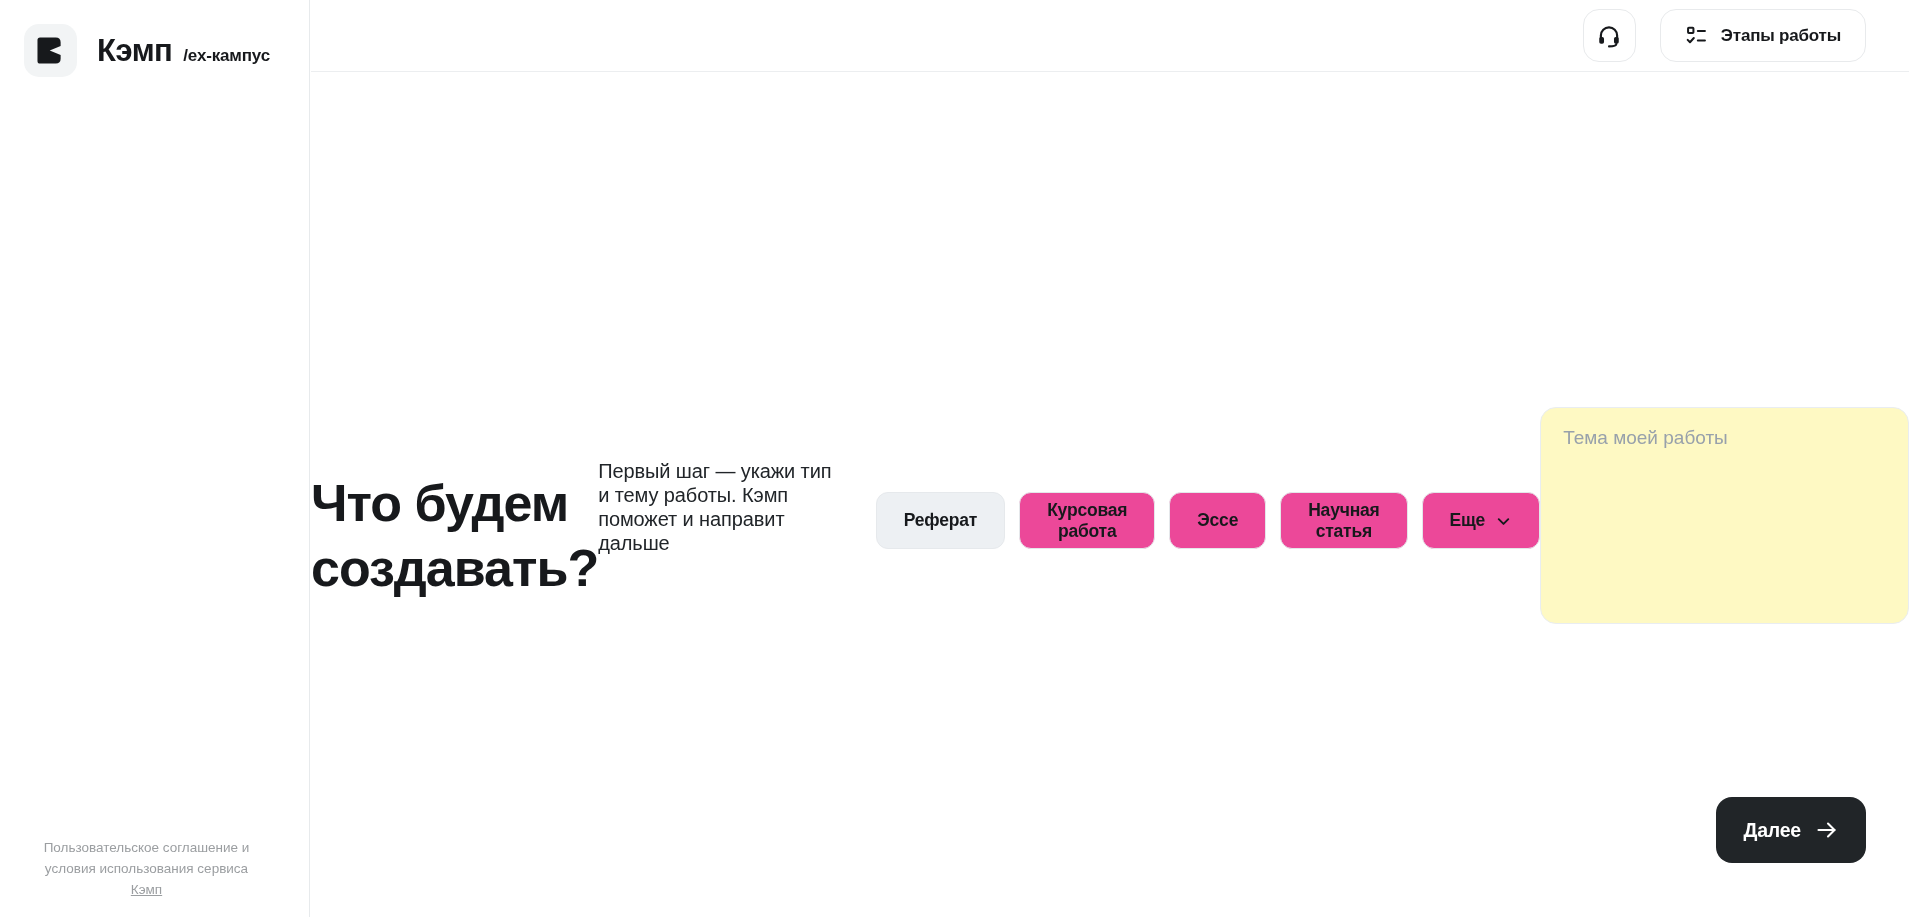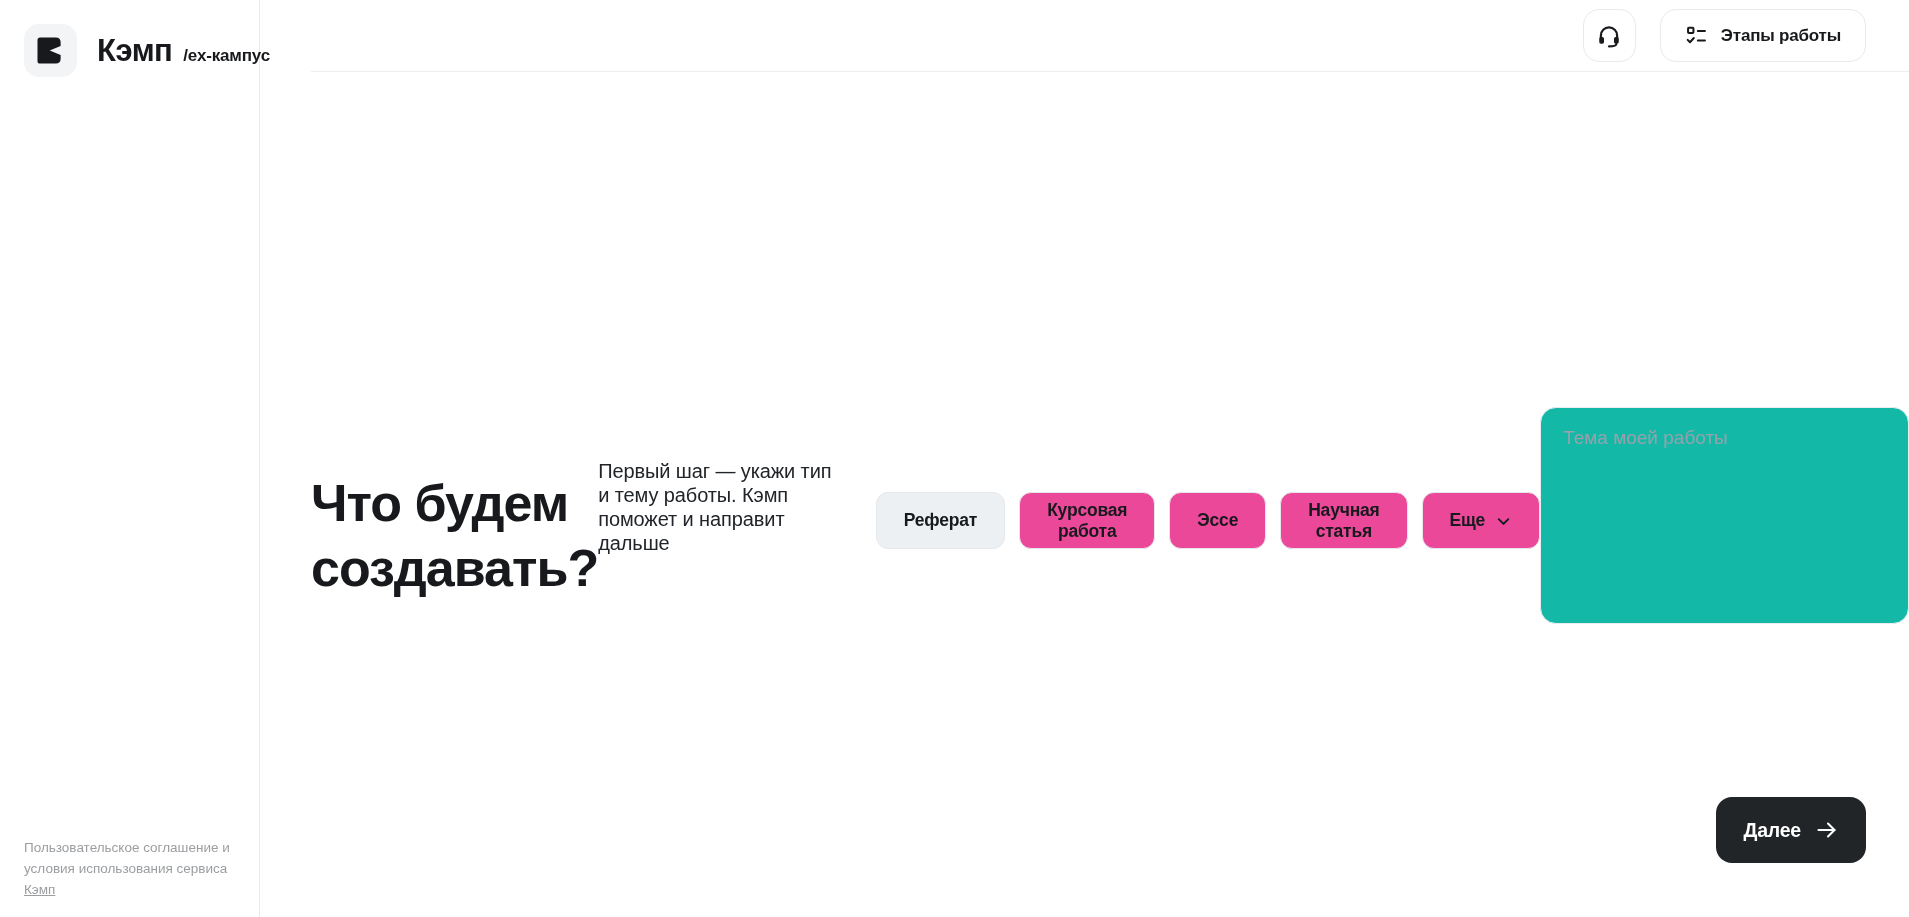--- a/index.html
+++ b/index.html
@@ -7,40 +7,40 @@
   body {
     font-family: "Liberation Sans", "DejaVu Sans", sans-serif;
     background: #ffffff;
     color: #17191c;
     overflow: hidden;
   }
   .app { position: relative; width: 1909px; height: 917px; background: #fff; }
 
   
   .sidebar {
-    position: absolute; left: 0; top: 0; width: 260px; height: 917px;
+    position: absolute; left: 0; top: 0; width: 310px; height: 917px;
     background: #ffffff; border-right: 1px solid #e7eaec;
   }
   .logo-row {
     display: flex; align-items: center; gap: 20px;
     padding: 24px 0 0 24px;
   }
   .logo-badge {
     width: 53px; height: 53px; border-radius: 15px;
     background: #f2f4f5; display: flex; align-items: center; justify-content: center;
     flex: 0 0 auto;
   }
   .logo-badge svg { width: 27px; height: 27px; display: block; }
   .brand-text { display: flex; align-items: baseline; gap: 11px; white-space: nowrap; }
   .brand-name { font-size: 31px; font-weight: 700; letter-spacing: -0.5px; color: #17191c; }
   .brand-suffix { font-size: 17px; font-weight: 600; letter-spacing: -0.2px; color: #17191c; }
 
   .sidebar-footer {
     position: absolute; left: 24px; bottom: 17px; width: 245px;
-    font-size: 13.5px; line-height: 21px; color: #9b9ea1;
+    font-size: 13.5px; line-height: 21px; color: #9b9ea1; text-align: center;
   }
   .sidebar-footer a { color: #9b9ea1; text-decoration: underline; cursor: pointer; }
 
   
   .topbar {
     position: absolute; left: 311px; top: 0; right: 0; height: 72px;
     background: #fff; border-bottom: 1px solid #eceef0;
     display: flex; align-items: center; justify-content: flex-end;
     padding-right: 43px; gap: 24px;
   }
@@ -79,21 +79,21 @@
     background: #ec4899; border: 1px solid #e4e7ea; cursor: pointer;
     display: flex; align-items: center; gap: 10px;
     font-family: inherit; font-size: 17.5px; font-weight: 600; color: #17191c;
     letter-spacing: -0.2px;
   }
   .chip.selected { background: #edf0f3; border-color: #e6e9ec; }
   .chip svg { width: 17px; height: 17px; margin-top: 2px; }
 
   .topic-area {
     margin-top: 42px; width: 959px; height: 217px;
-    background: #14b8a6; border: 1px solid #e9edf1; border-radius: 16px;
+    background: #fef9c3; border: 1px solid #e9edf1; border-radius: 16px;
     padding: 19px 22px; resize: none; outline: none;
     font-family: inherit; font-size: 19px; color: #17191c;
   }
   .topic-area::placeholder { color: #98a1ab; opacity: 1; }
 
   .next-btn {
     position: absolute; right: 43px; bottom: 54px;
     height: 66px; border-radius: 16px; border: none; cursor: pointer;
     background: #212528; color: #ffffff;
     display: flex; align-items: center; gap: 14px; padding: 4px 27px;

